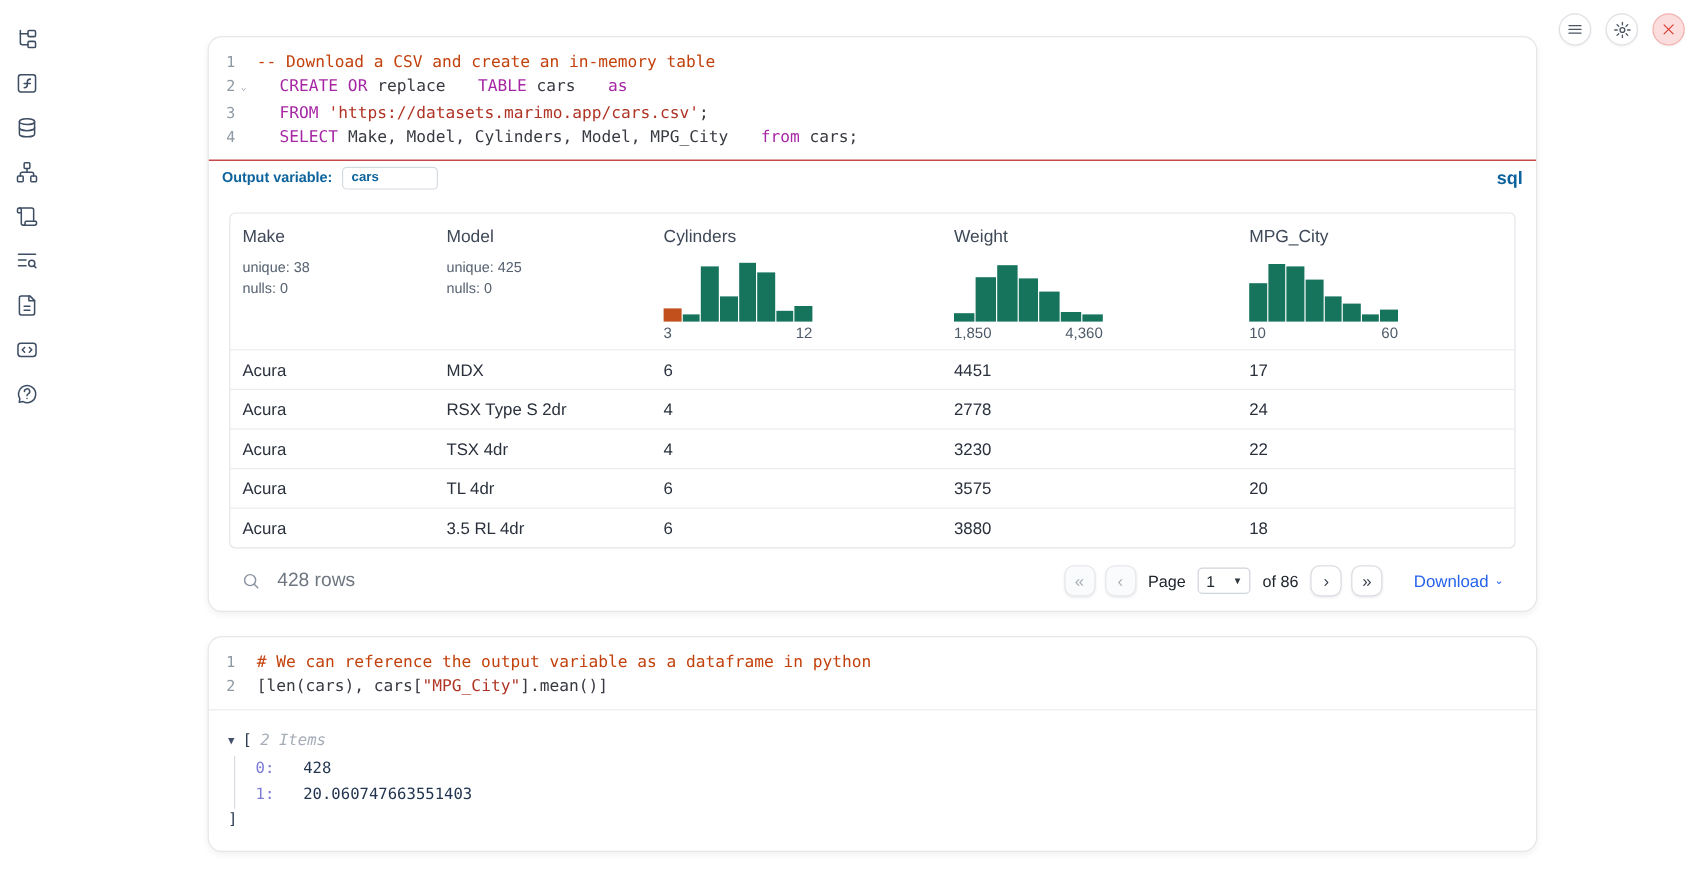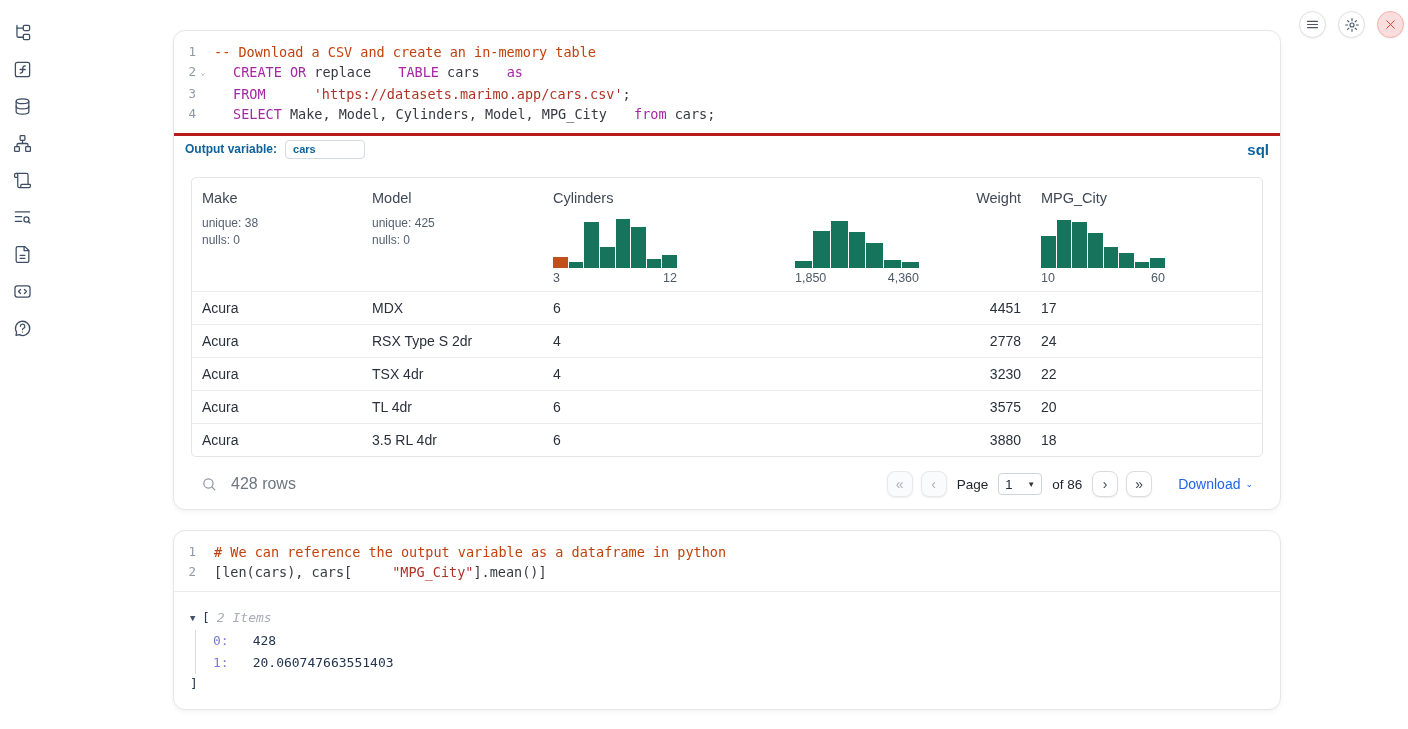--- a/index.html
+++ b/index.html
@@ -25,37 +25,37 @@
   .card1 { margin-top:30px; }
   .card2 { margin-top:20px; }
 
   
   .code-area { padding:11px 0 9px; }
   .code-line { display:flex; font-family:"DejaVu Sans Mono",monospace; font-size:13.5px; line-height:20px; white-space:pre; }
   .gutter { width:22px; text-align:right; color:#8f99a4; font-size:12.5px; flex-shrink:0; }
   .fold { width:14px; font-size:8px; color:#9aa4ae; text-align:center; line-height:22px; flex-shrink:0; }
   .code-text { margin-left:4px; }
   .tok-kw  { color:#a626a4;margin-left:19px; }
-  .tok-str { color:#b03425;margin-left:40px; }
+  .tok-str { color:#b03425; }
   .tok-com { color:#c2410c; }
   .tok-pl  { color:#383a42; }
 
   
-  .outvar-row { display:flex; align-items:center; border-top:3px solid #b91c1c; height:29px; padding:0 11px; }
+  .outvar-row { display:flex; align-items:center; border-top:1px solid #b91c1c; height:29px; padding:0 11px; }
   .outvar-label { font-size:12px; font-weight:bold; color:#0d639c; }
   .outvar-input { margin-left:8px; width:80px; height:19px; border:1px solid #d5dae0; border-radius:4px;
                   font-size:11px; font-weight:bold; color:#0d639c; padding:0 7px; display:flex; align-items:center; }
   .lang-badge { margin-left:auto; font-size:15px; font-weight:bold; color:#0d639c; }
 
   
   .table-wrap { padding:15px 17px 0; }
   .dtable { border:1px solid #e3e5e9; border-radius:5px; overflow:hidden; }
   .thead { display:flex; }
   .th { padding:12px 10px 6px; }
-  .c0 { width:170px; } .c1 { width:181px; } .c2 { width:242px; } .c3 { width:246px;text-align:right; } .c4 { flex:1; }
+  .c0 { width:170px; } .c1 { width:181px; } .c2 { width:242px; } .c3 { width:246px; } .c4 { flex:1; }
   .th-label { font-size:14.5px; color:#3e4857; }
   .th-stats { margin-top:9px; font-size:12px; color:#566170; line-height:17px; }
   .hist { margin-top:10px; width:124px; }
   .hist-bars { display:flex; align-items:flex-end; gap:1px; height:52px; }
   .hist-bar { flex:1; }
   .hist-labels { display:flex; justify-content:space-between; font-size:12.5px; color:#4e5a68; margin-top:3px; }
   .trow { display:flex; height:33px; align-items:center; border-top:1px solid #e9ebee; font-size:14px; color:#2a313c; }
   .tcell { padding:0 10px; overflow:hidden; white-space:nowrap; }
 
   

